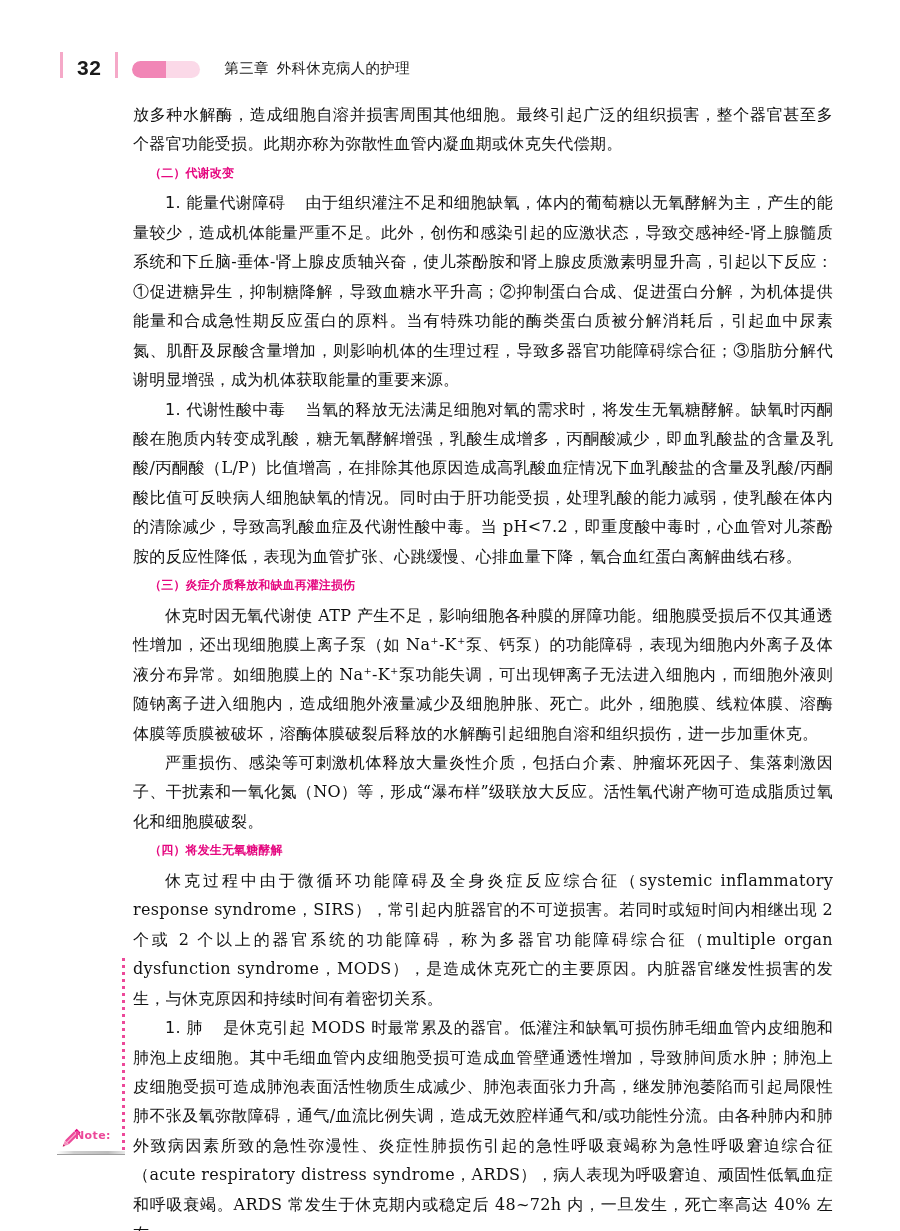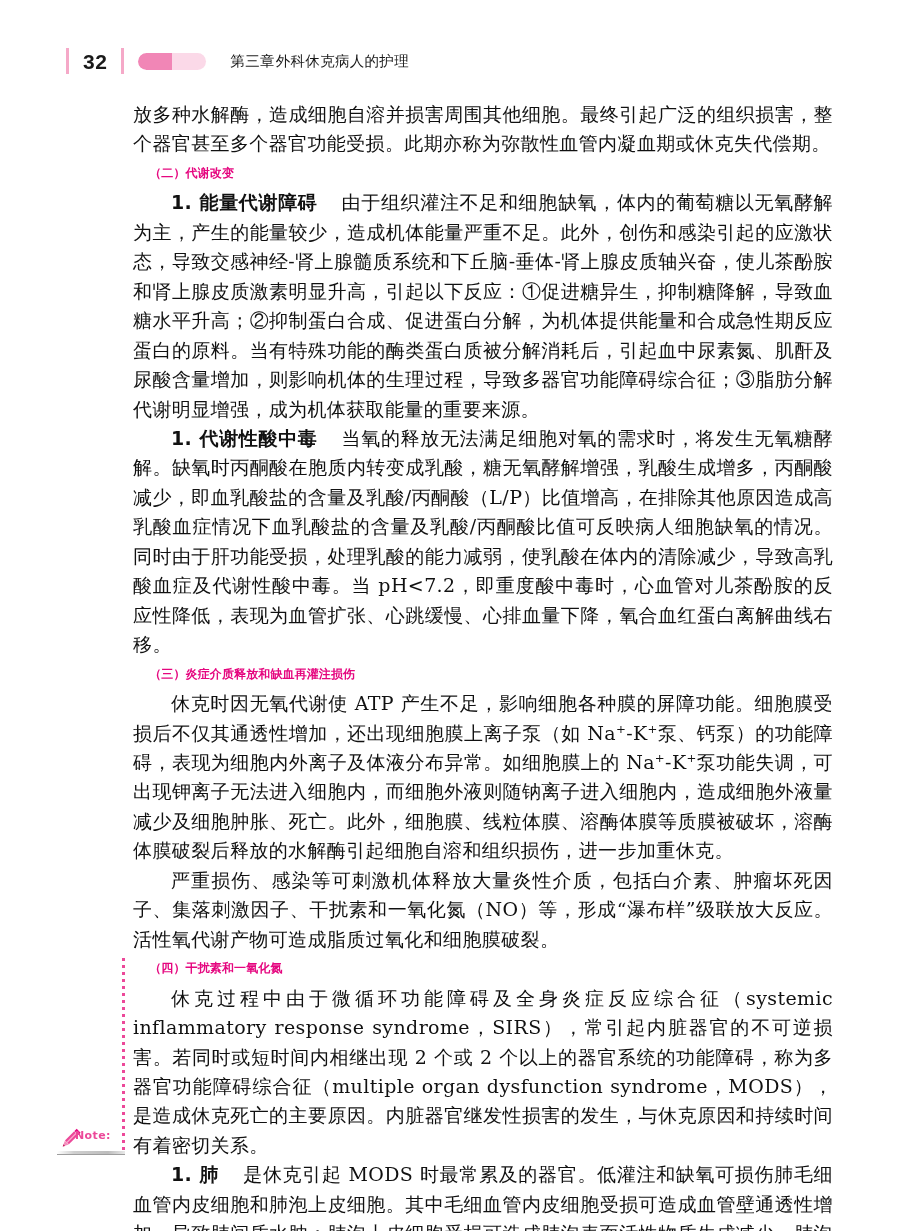--- a/index.html
+++ b/index.html
@@ -20,25 +20,25 @@
   .page {
     position: relative;
     width: 900px;
     height: 1231px;
     background: #ffffff;
   }
 
   
   .runhead {
     position: absolute;
-    left: 66px;
+    left: 60px;
     top: 44px;
     height: 34px;
     display: flex;
-    align-items: center;
+    align-items: flex-end;
     gap: 0;
   }
   .rule-bar {
     width: 3px;
     height: 26px;
     background: #f5a9c8;
     flex: 0 0 auto;
   }
   .page-num {
     font-family: "Liberation Sans", sans-serif;
@@ -73,33 +73,33 @@
     border-radius: 9px 0 0 9px;
   }
   .runhead-title {
     font-family: "DejaVu Sans", "Liberation Sans", sans-serif;
     font-size: 14.5px;
     color: #1a1a1a;
     margin-left: 24px;
     white-space: nowrap;
     letter-spacing: 0.3px;
   }
-  .runhead-title .chap { margin-right: 1px; }
+  .runhead-title .chap { margin-right: 8px; }
 
   
   .column {
     position: absolute;
     left: 133px;
     top: 100px;
     width: 700px;
   }
 
   p.body {
     margin: 0;
-    font-size: 19px;
+    font-size: 16px;
     line-height: 29.45px;
     color: #111111;
     text-align: justify;
     text-justify: inter-ideograph;
     text-indent: 2em;
     letter-spacing: 0.02em;
     font-family: "DejaVu Serif", "Liberation Serif", serif;
   }
   p.body.noindent { text-indent: 0; }
 
@@ -108,21 +108,21 @@
     font-family: "DejaVu Sans", "Liberation Sans", sans-serif;
     font-size: 12px;
     line-height: 29.45px;
     font-weight: bold;
     color: #e5067f;
     text-indent: 1.35em;
     letter-spacing: 0.01em;
   }
 
   .run-label {
-    font-weight: bold;
+    font-weight: normal;
     font-family: "DejaVu Sans", "Liberation Sans", serif;
   }
   .run-gap { display: inline-block; width: 1.25em; }
   sup {
     font-size: 0.62em;
     vertical-align: super;
     line-height: 0;
   }
 
   
@@ -199,21 +199,21 @@
     <p class="body"><span class="run-label">1. 能量代谢障碍</span><span class="run-gap"></span><span>由于组织灌注不足和细胞缺氧，体内的葡萄糖以无氧酵解为主，产生的能量较少，造成机体能量严重不足。此外，创伤和感染引起的应激状态，导致交感神经-肾上腺髓质系统和下丘脑-垂体-肾上腺皮质轴兴奋，使儿茶酚胺和肾上腺皮质激素明显升高，引起以下反应：①促进糖异生，抑制糖降解，导致血糖水平升高；②抑制蛋白合成、促进蛋白分解，为机体提供能量和合成急性期反应蛋白的原料。当有特殊功能的酶类蛋白质被分解消耗后，引起血中尿素氮、肌酐及尿酸含量增加，则影响机体的生理过程，导致多器官功能障碍综合征；③脂肪分解代谢明显增强，成为机体获取能量的重要来源。</span></p>
 
     <p class="body"><span class="run-label">1. 代谢性酸中毒</span><span class="run-gap"></span><span>当氧的释放无法满足细胞对氧的需求时，将发生无氧糖酵解。缺氧时丙酮酸在胞质内转变成乳酸，糖无氧酵解增强，乳酸生成增多，丙酮酸减少，即血乳酸盐的含量及乳酸/丙酮酸（L/P）比值增高，在排除其他原因造成高乳酸血症情况下血乳酸盐的含量及乳酸/丙酮酸比值可反映病人细胞缺氧的情况。同时由于肝功能受损，处理乳酸的能力减弱，使乳酸在体内的清除减少，导致高乳酸血症及代谢性酸中毒。当 pH&lt;7.2，即重度酸中毒时，心血管对儿茶酚胺的反应性降低，表现为血管扩张、心跳缓慢、心排血量下降，氧合血红蛋白离解曲线右移。</span></p>
 
     <h3 class="sub">（三）炎症介质释放和缺血再灌注损伤</h3>
 
     <p class="body"><span>休克时因无氧代谢使 ATP 产生不足，影响细胞各种膜的屏障功能。细胞膜受损后不仅其通透性增加，还出现细胞膜上离子泵（如 Na</span><sup>+</sup><span>-K</span><sup>+</sup><span>泵、钙泵）的功能障碍，表现为细胞内外离子及体液分布异常。如细胞膜上的 Na</span><sup>+</sup><span>-K</span><sup>+</sup><span>泵功能失调，可出现钾离子无法进入细胞内，而细胞外液则随钠离子进入细胞内，造成细胞外液量减少及细胞肿胀、死亡。此外，细胞膜、线粒体膜、溶酶体膜等质膜被破坏，溶酶体膜破裂后释放的水解酶引起细胞自溶和组织损伤，进一步加重休克。</span></p>
 
     <p class="body">严重损伤、感染等可刺激机体释放大量炎性介质，包括白介素、肿瘤坏死因子、集落刺激因子、干扰素和一氧化氮（NO）等，形成“瀑布样”级联放大反应。活性氧代谢产物可造成脂质过氧化和细胞膜破裂。</p>
 
-    <h3 class="sub">（四）干扰素和一氧化氮</h3>
+    <h3 class="sub">（四）将发生无氧糖酵解</h3>
 
     <p class="body">休克过程中由于微循环功能障碍及全身炎症反应综合征（systemic inflammatory response syndrome，SIRS），常引起内脏器官的不可逆损害。若同时或短时间内相继出现 2 个或 2 个以上的器官系统的功能障碍，称为多器官功能障碍综合征（multiple organ dysfunction syndrome，MODS），是造成休克死亡的主要原因。内脏器官继发性损害的发生，与休克原因和持续时间有着密切关系。</p>
 
     <p class="body"><span class="run-label">1. 肺</span><span class="run-gap"></span><span>是休克引起 MODS 时最常累及的器官。低灌注和缺氧可损伤肺毛细血管内皮细胞和肺泡上皮细胞。其中毛细血管内皮细胞受损可造成血管壁通透性增加，导致肺间质水肿；肺泡上皮细胞受损可造成肺泡表面活性物质生成减少、肺泡表面张力升高，继发肺泡萎陷而引起局限性肺不张及氧弥散障碍，通气/血流比例失调，造成无效腔样通气和/或功能性分流。由各种肺内和肺外致病因素所致的急性弥漫性、炎症性肺损伤引起的急性呼吸衰竭称为急性呼吸窘迫综合征（acute respiratory distress syndrome，ARDS），病人表现为呼吸窘迫、顽固性低氧血症和呼吸衰竭。ARDS 常发生于休克期内或稳定后 48~72h 内，一旦发生，死亡率高达 40% 左右。</span></p>
 
     <p class="body"><span class="run-label">2. 肾</span><span class="run-gap"></span><span>是休克时易受损害的重要器官。休克时儿茶酚胺、血管升压素和醛固酮分泌增加，引起肾血管收缩、血流量减少，使肾小球滤过率降低，尿量减少。同时肾内血流重新分布并主要转向髓质，使肾皮质血流量明显减少，肾小管上皮细胞大量坏死，引起急性肾衰竭（acute renal failure，ARF）。</span></p>
 
   </div>
 
   <div class="note-rail"></div>

